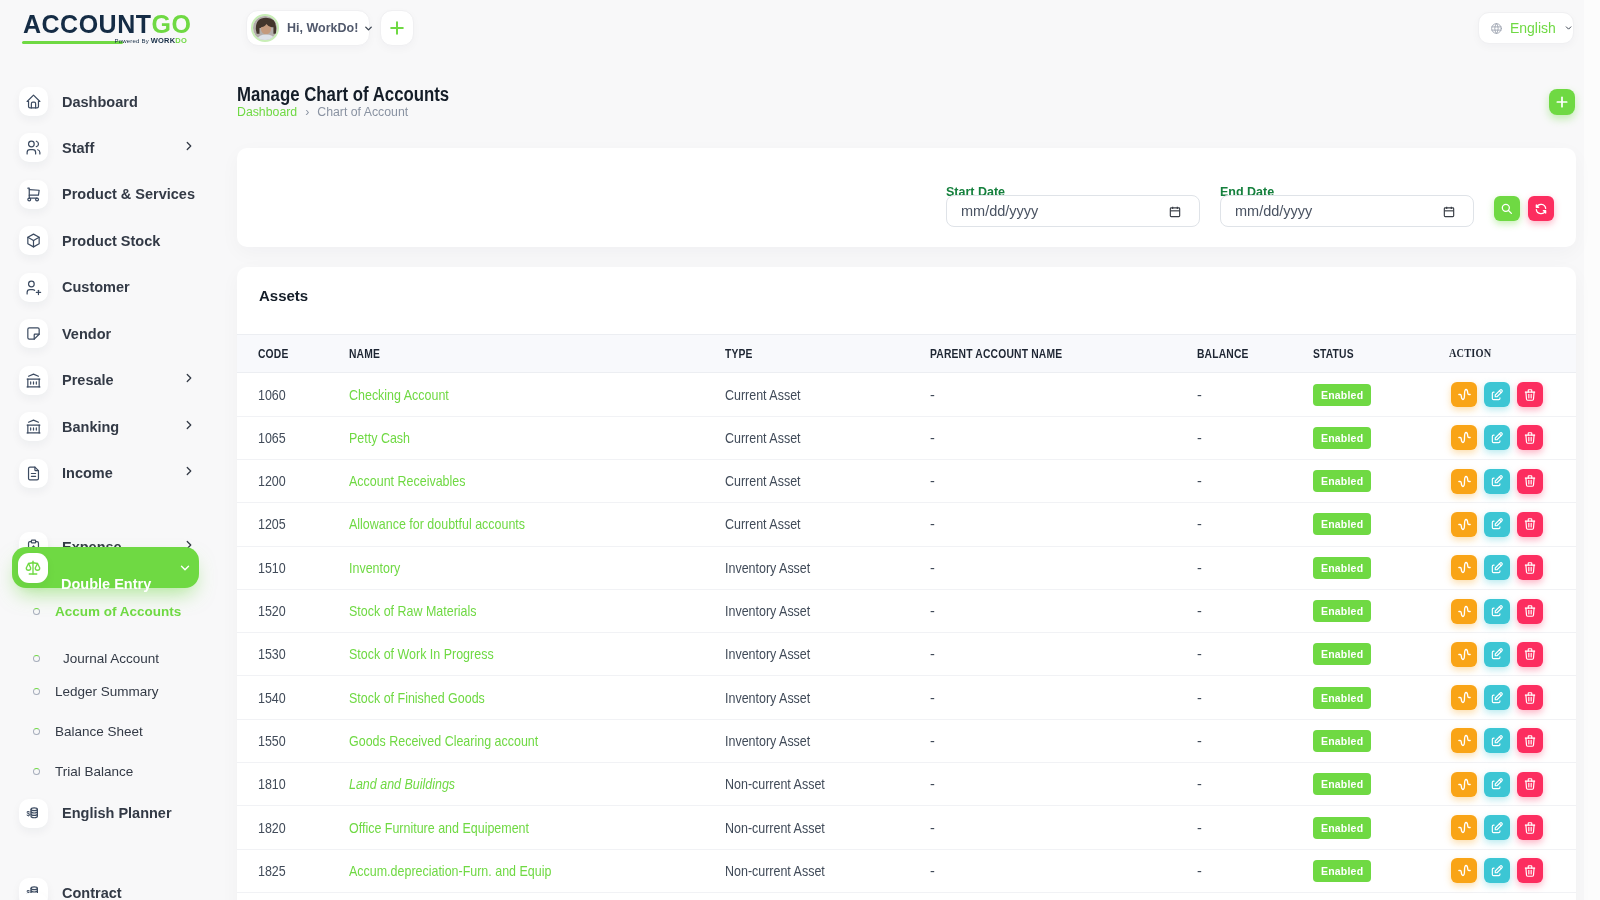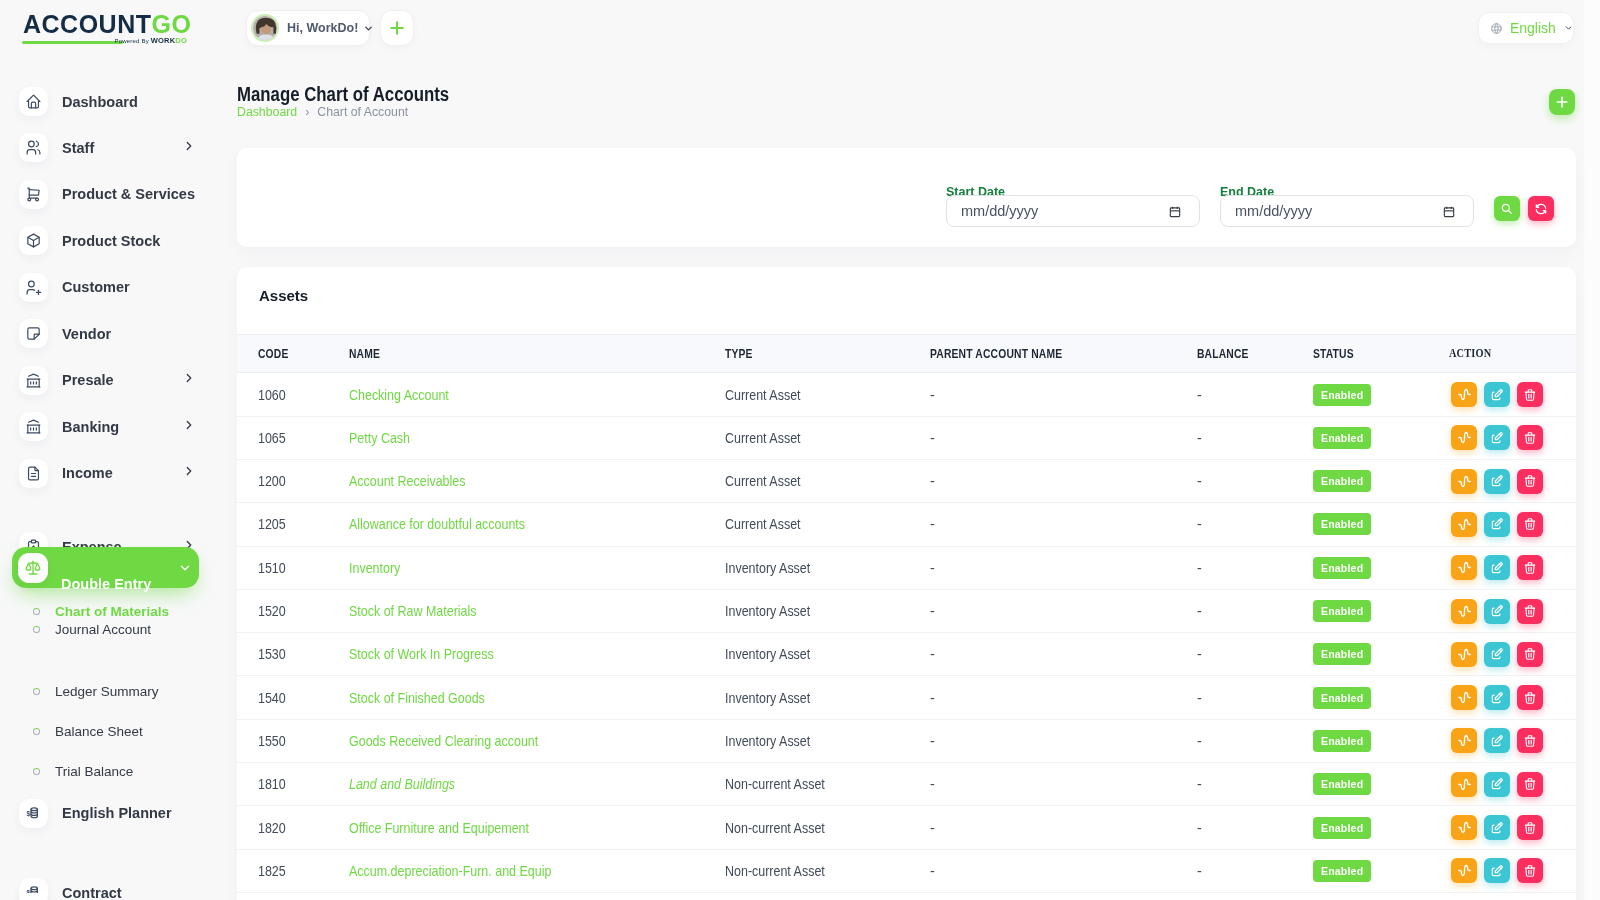--- a/index.html
+++ b/index.html
@@ -225,23 +225,23 @@
           <path d="M21 12l-3-6l-3 6a3 3 0 0 0 6 0"></path>
         </svg>
       </div>
       <div class="mlabel">Double Entry</div>
   <svg width="14" height="14" viewBox="0 0 24 24" style="position:absolute;left:166px;stroke:#fff;fill:none;stroke-width:2.4;stroke-linecap:round;stroke-linejoin:round">
         <path d="M6 9l6 6l6-6"></path>
       </svg>
     </div>
     <div class="smenu active" style="top:601px;">
       <div class="sball"></div>
-      <div class="slabel">Chart of Materials</div>
-    </div>
-    <div class="smenu " style="top:619px;">
+      <div class="slabel">Accum of Accounts</div>
+    </div>
+    <div class="smenu " style="top:648px;gap:8px;">
       <div class="sball"></div>
       <div class="slabel">Journal Account</div>
     </div>
     <div class="smenu " style="top:681px;">
       <div class="sball"></div>
       <div class="slabel">Ledger Summary</div>
     </div>
     <div class="smenu " style="top:721px;">
       <div class="sball"></div>
       <div class="slabel">Balance Sheet</div>

